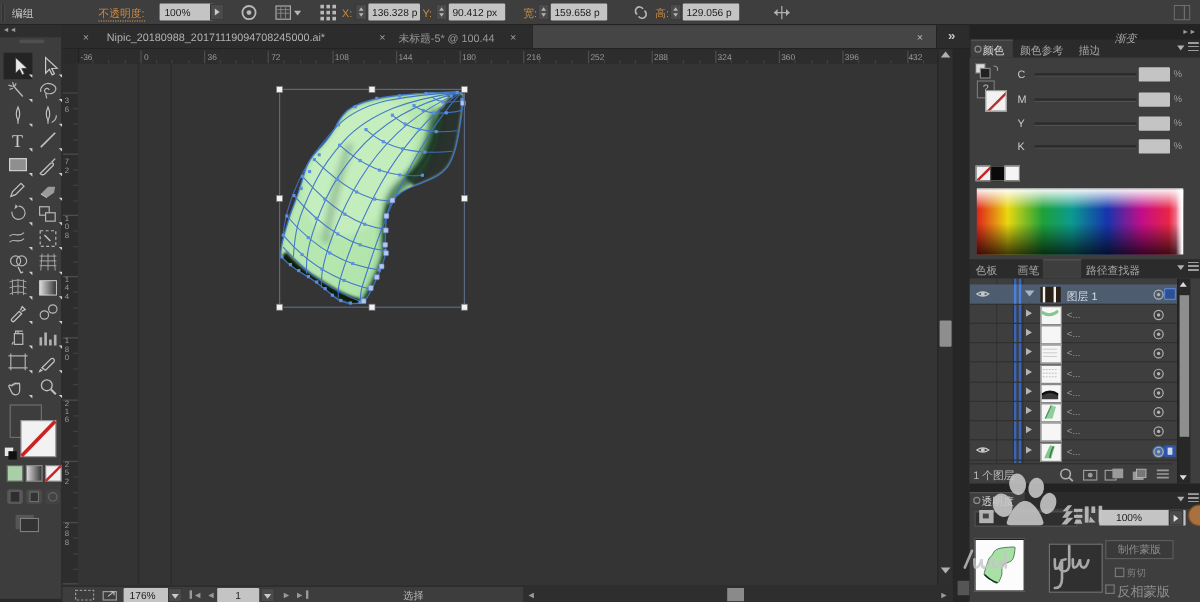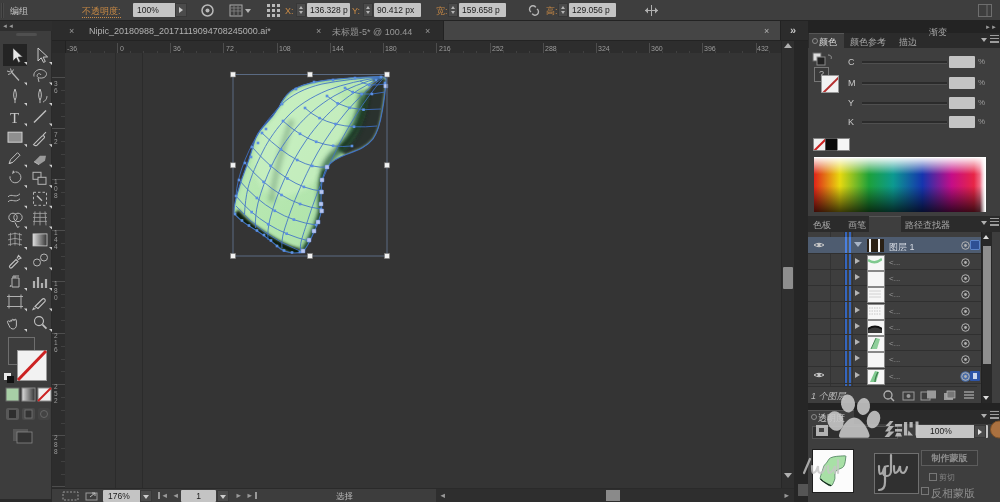--- a/index.html
+++ b/index.html
@@ -489,21 +489,21 @@
 
 <div class="a" id="dock" style="left:808px;top:21px;width:192px;height:481px;background:#2b2b2b;font-size:9px;color:#c2c2c2;">
   <div class="a" style="left:0;top:0;width:192px;height:12px;background:#232323;"></div>
   <div class="a" style="left:177px;top:3px;color:#9a9a9a;font-size:6px;line-height:6px;">►►</div>
 
   <div class="a" style="left:1px;top:12px;width:35px;height:15px;background:#3e3e3e;border-top:1px solid #555;box-sizing:border-box;"></div>
   <span class="a" style="left:4px;top:17px;width:4px;height:4px;border:1px solid #8a8a8a;border-radius:50%;"></span>
   <span class="a" style="left:11px;top:15px;color:#dcdcdc;">颜色</span>
   <span class="a" style="left:42px;top:15px;color:#a8a8a8;">颜色参考</span>
   <span class="a" style="left:91px;top:15px;color:#a8a8a8;">描边</span>
-  <span class="a" style="left:121px;top:5px;color:#a8a8a8;">渐变</span>
+  <span class="a" style="left:121px;top:5px;color:#a8a8a8;font-style:italic;">渐变</span>
   <span class="a" style="left:173px;top:17px;width:0;height:0;border-left:3.5px solid transparent;border-right:3.5px solid transparent;border-top:4.5px solid #b0b0b0;"></span>
     <span class="a" style="left:182px;top:14px;width:9px;height:8px;background:repeating-linear-gradient(180deg,#9d9d9d 0 1.3px,rgba(0,0,0,0) 1.3px 3.2px);"></span>
 
   <div class="a" style="left:0;top:27px;width:192px;height:168px;background:#3e3e3e;">
     <svg class="a" style="left:4px;top:4px;" width="22" height="14">
         <rect x="1" y="1" width="8" height="8" fill="#ddd" stroke="#666"></rect>
         <rect x="5" y="5" width="8" height="8" fill="#222" stroke="#888"></rect>
         <path d="M16 3 c3 0 4 2 3 4" stroke="#999" fill="none"></path>
       </svg>
     <div class="a" style="left:6px;top:19px;width:13px;height:13px;background:#3a3a3a;border:1px solid #777;color:#bbb;font-size:9px;text-align:center;line-height:13px;">?</div>
@@ -656,21 +656,21 @@
       </svg>
       <div class="a" style="left:162px;top:139px;width:10px;height:10px;background:#2e55a8;border-radius:1px;">
         <span style="position:absolute;left:3px;top:2px;width:4px;height:6px;background:#cdd8ee;"></span>
       </div>
       <div class="a" style="left:173px;top:0;width:11px;height:171px;background:#282828;border-left:1px solid #222;box-sizing:border-box;"></div>
       <span class="a" style="left:175px;top:3px;width:0;height:0;border-left:3px solid transparent;border-right:3px solid transparent;border-bottom:4.5px solid #dcdcdc;"></span>
       <div class="a" style="left:175px;top:14px;width:8px;height:118px;background:#8e8e8e;"></div>
       <span class="a" style="left:175px;top:164px;width:0;height:0;border-left:3px solid transparent;border-right:3px solid transparent;border-top:4.5px solid #dcdcdc;"></span>
     </div>
 
-  <div class="a" style="left:0;top:365px;width:169px;height:17px;background:#3e3e3e;border-top:1px solid #303030;box-sizing:border-box;font-style:italic;">
+  <div class="a" style="left:0;top:365px;width:169px;height:17px;background:#3e3e3e;border-top:1px solid #303030;box-sizing:border-box;">
     <span class="a" style="left:3px;top:3px;color:#bdbdbd;">1 个图层</span>
     <svg class="a" style="left:74px;top:2px;" width="14" height="13">
         <circle cx="6" cy="6" r="4" fill="none" stroke="#b0b0b0" stroke-width="1.3"></circle>
         <path d="M9 9 l3 3" stroke="#b0b0b0" stroke-width="1.5"></path>
       </svg>
     <svg class="a" style="left:94px;top:3px;" width="14" height="11">
         <rect x="1" y="2" width="11" height="8" fill="none" stroke="#9a9a9a"></rect>
         <circle cx="6.5" cy="6" r="2" fill="#9a9a9a"></circle>
       </svg>
     <svg class="a" style="left:112px;top:3px;" width="17" height="11">
@@ -700,21 +700,21 @@
         <span style="position:absolute;left:3px;top:3px;border-top:3.5px solid transparent;border-bottom:3.5px solid transparent;border-left:4.5px solid #e0e0e0;"></span>
       </div>
     <div class="a" style="left:4px;top:25px;width:40px;height:42px;background:#fcfcfc;border:1px solid #1f1f1f;">
       <svg width="40" height="42" viewBox="200 42 220 248">
           <use href="#horn" fill="#a8e0a6"></use>
           <use href="#horn" fill="none" stroke="#35684a" stroke-width="4"></use>
           <path d="M236,212 C243,220 252,228 262,234 C273,241 285,249 299,252.5" stroke="#12281a" stroke-width="7" fill="none"></path>
         </svg>
     </div>
     <div class="a" style="left:66px;top:29px;width:43px;height:39px;background:#303030;border:1px solid #707070;"></div>
-    <div class="a" style="left:113px;top:26px;width:57px;height:16px;background:#3a3a3a;border:1px solid #5c5c5c;box-sizing:border-box;color:#8e8e8e;text-align:center;line-height:15px;font-weight:bold;">制作蒙版</div>
+    <div class="a" style="left:113px;top:26px;width:57px;height:16px;background:#3a3a3a;border:1px solid #5c5c5c;box-sizing:border-box;color:#8e8e8e;text-align:center;line-height:15px;">制作蒙版</div>
     <div class="a" style="left:121px;top:49px;width:6px;height:6px;border:1px solid #777;"></div>
     <span class="a" style="left:131px;top:48px;color:#808080;font-size:8px;">剪切</span>
     <div class="a" style="left:113px;top:63px;width:6px;height:6px;border:1px solid #777;"></div>
     <span class="a" style="left:123px;top:62px;color:#8e8e8e;font-size:11px;">反相蒙版</span>
   </div>
 </div>
 
 <svg class="a" style="left:798px;top:387px;" width="202" height="115" viewBox="798 387 202 115">
   <g fill="#c9c9c9" opacity="0.88">
     <ellipse cx="835.5" cy="421" rx="8" ry="10" transform="rotate(-18 835.5 421)"></ellipse>

